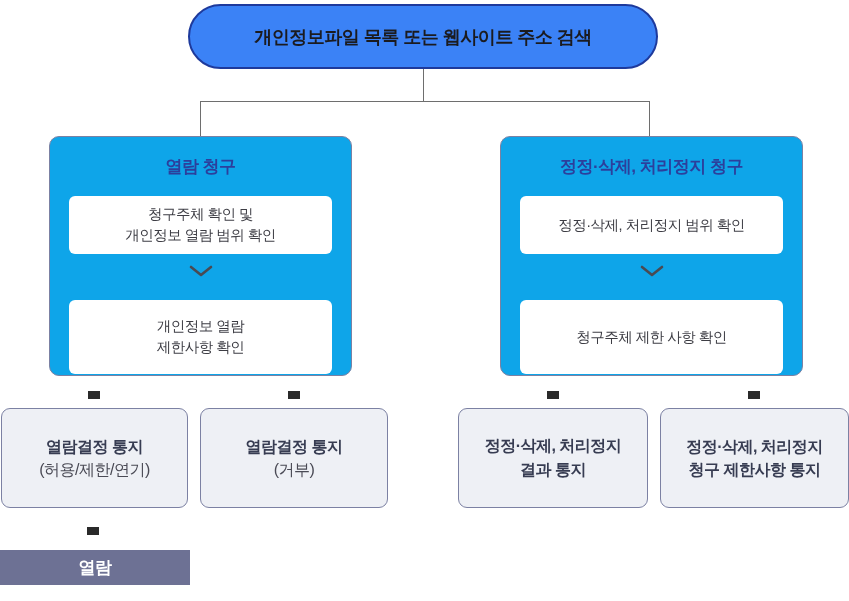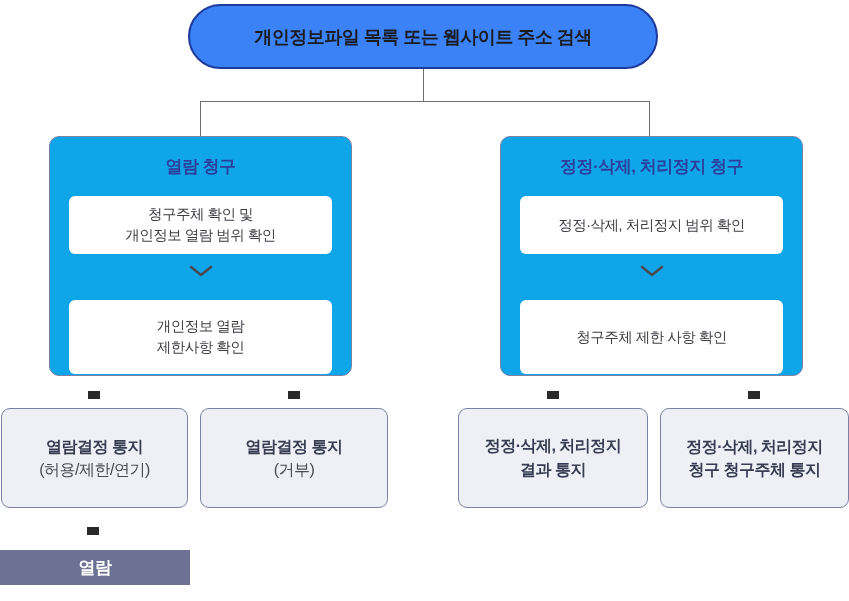--- a/index.html
+++ b/index.html
@@ -155,19 +155,19 @@
 <div class="outcome outcome-2">
   <span class="b">열람결정 통지</span>
   <span class="r">(거부)</span>
 </div>
 <div class="outcome outcome-3">
   <span class="b">정정·삭제, 처리정지</span>
   <span class="b">결과 통지</span>
 </div>
 <div class="outcome outcome-4">
   <span class="b">정정·삭제, 처리정지</span>
-  <span class="b">청구 청구주체 통지</span>
+  <span class="b">청구 제한사항 통지</span>
 </div>
 
 <div class="tick tick-5"></div>
 <div class="final-box">
   <span>열람</span>
 </div>
 
 </body></html>

